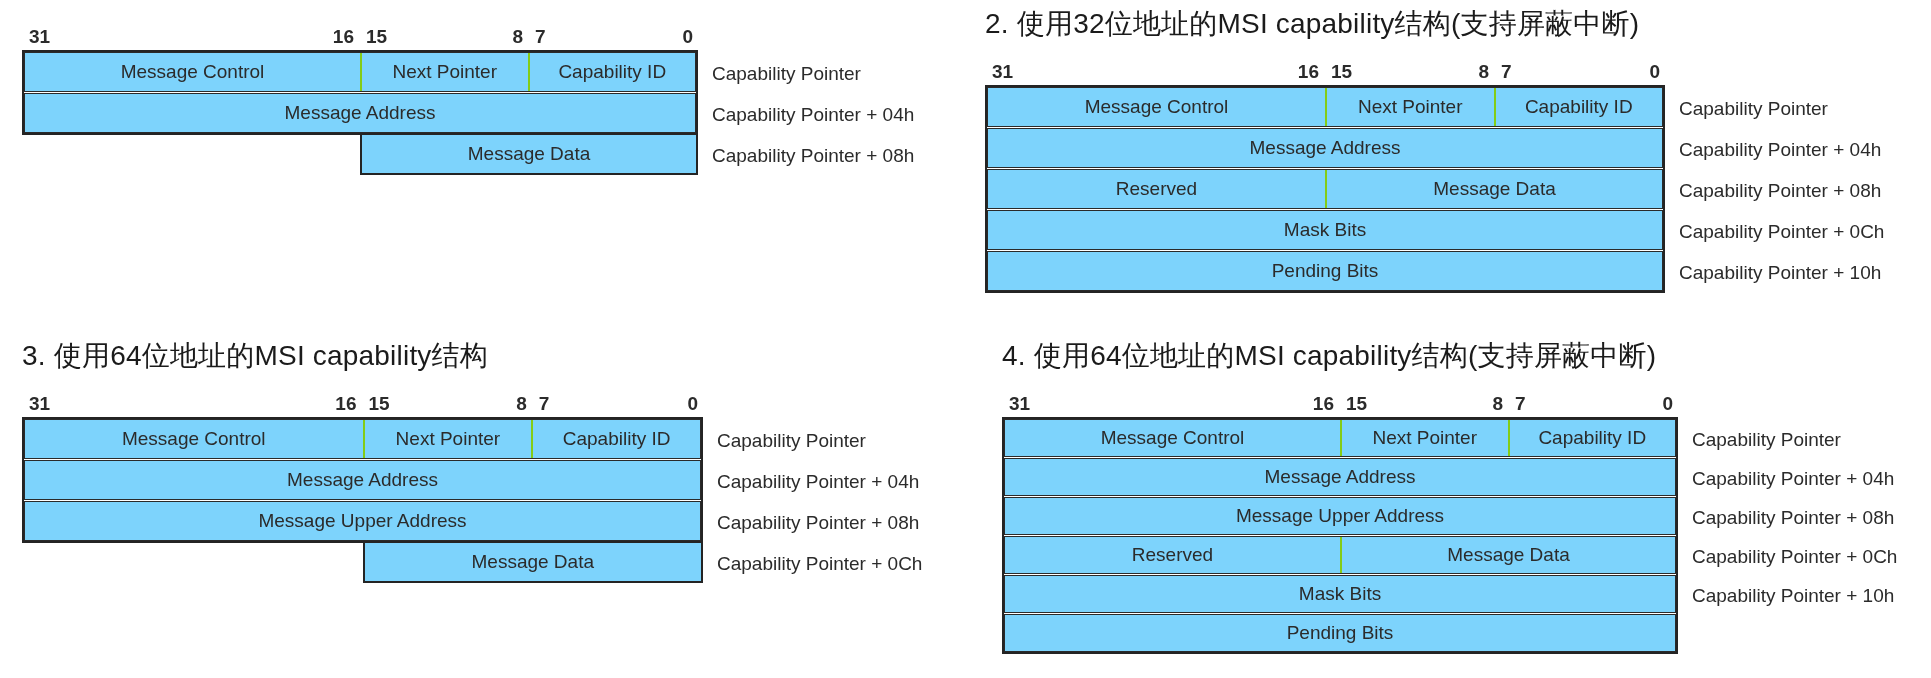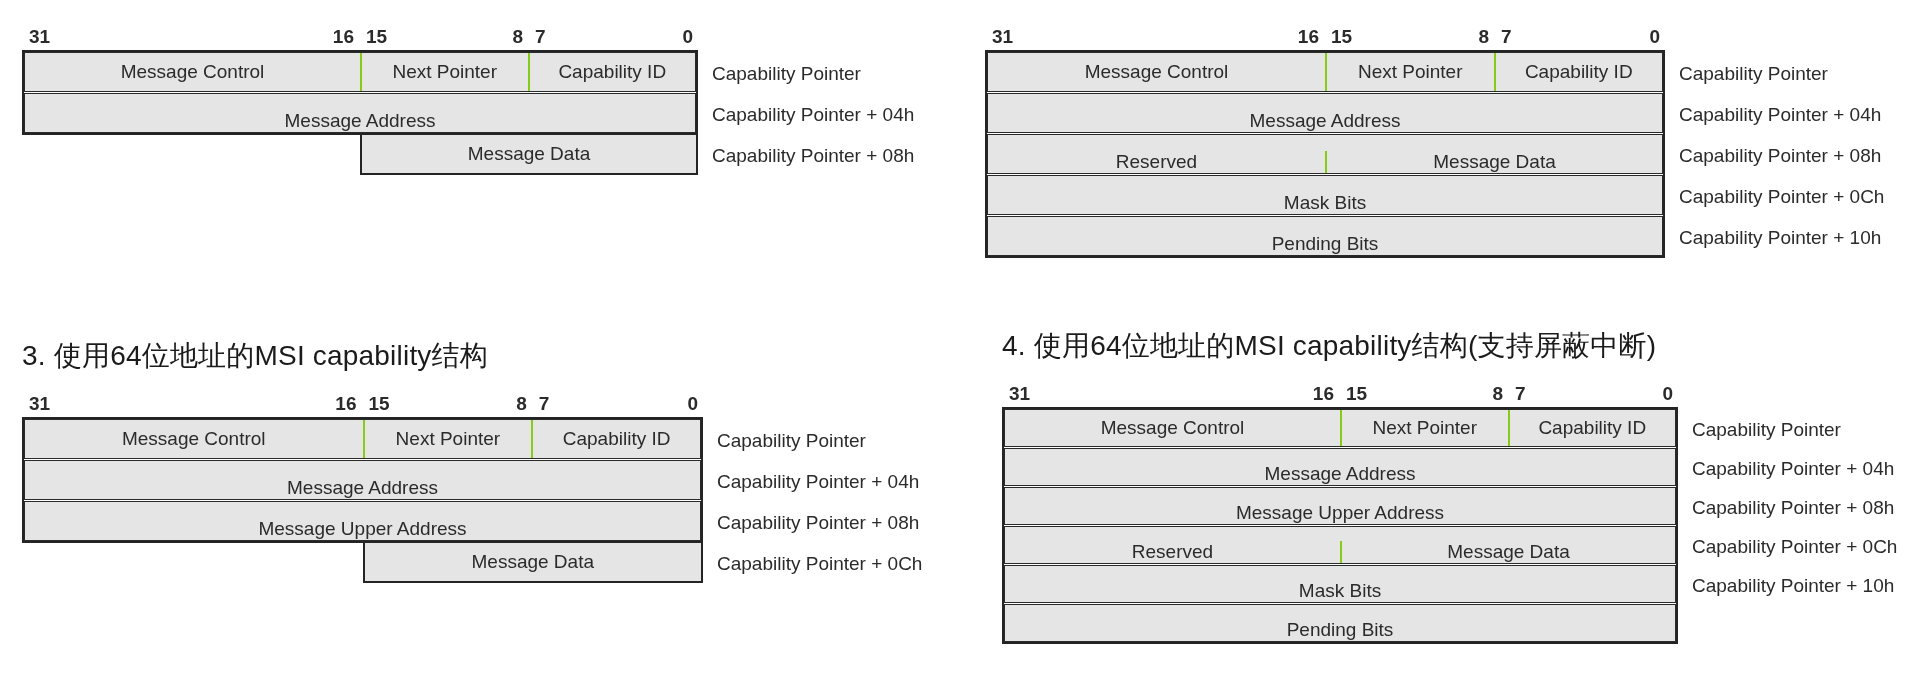--- a/index.html
+++ b/index.html
@@ -36,23 +36,23 @@
   .b7  { left:calc(75% + 6px); }
   .b0  { right:5px; }
   .dg-body { display:flex; align-items:flex-start; margin-top:2px; }
   .boxes { width:var(--bw); flex:0 0 auto; }
   .boxcol { border:2px solid #242424; background:#ffffff; }
   .rseg {
     display:flex;
     height:var(--rh);
     box-sizing:border-box;
     border:1px solid #2a2a2a;
-    background:#e5e5e5;
-  }
-  .boxcol .rseg + .rseg { margin-top:1px;align-items:flex-end; }
+    background:#7dd3fc;
+  }
+  .boxcol .rseg + .rseg { margin-top:1px; }
   .rseg .cell {
     display:flex; align-items:center; justify-content:center;
     font-size:19px; color:#2b2b2b;
     box-sizing:border-box;
     white-space:nowrap;
     overflow:hidden;
   }
   .cell + .cell { border-left:2px solid #84cc16; }
   .w100 { width:100%; }
   .w50  { width:50%; }
@@ -103,20 +103,21 @@
       </div>
       <div class="offsets">
         <div class="offset">Capability Pointer</div>
         <div class="offset">Capability Pointer + 04h</div>
         <div class="offset">Capability Pointer + 08h</div>
       </div>
     </div>
   </div>
 
   <div class="diagram" style="left:985px; top:6px; --bw:680px; --rh:40px;">
+    <div class="dg-title">2. 使用32位地址的MSI capability结构(支持屏蔽中断)</div>
     <div class="ruler">
       <span class="b b31">31</span>
       <span class="b b16">16</span>
       <span class="b b15">15</span>
       <span class="b b8">8</span>
       <span class="b b7">7</span>
       <span class="b b0">0</span>
     </div>
     <div class="dg-body">
       <div class="boxes">
@@ -182,21 +183,21 @@
       </div>
       <div class="offsets">
         <div class="offset">Capability Pointer</div>
         <div class="offset">Capability Pointer + 04h</div>
         <div class="offset">Capability Pointer + 08h</div>
         <div class="offset">Capability Pointer + 0Ch</div>
       </div>
     </div>
   </div>
 
-  <div class="diagram" style="left:1002px; top:328px; --bw:676px; --rh:38px;">
+  <div class="diagram" style="left:1002px; top:338px; --bw:676px; --rh:38px;">
     <div class="dg-title">4. 使用64位地址的MSI capability结构(支持屏蔽中断)</div>
     <div class="ruler">
       <span class="b b31">31</span>
       <span class="b b16">16</span>
       <span class="b b15">15</span>
       <span class="b b8">8</span>
       <span class="b b7">7</span>
       <span class="b b0">0</span>
     </div>
     <div class="dg-body">

